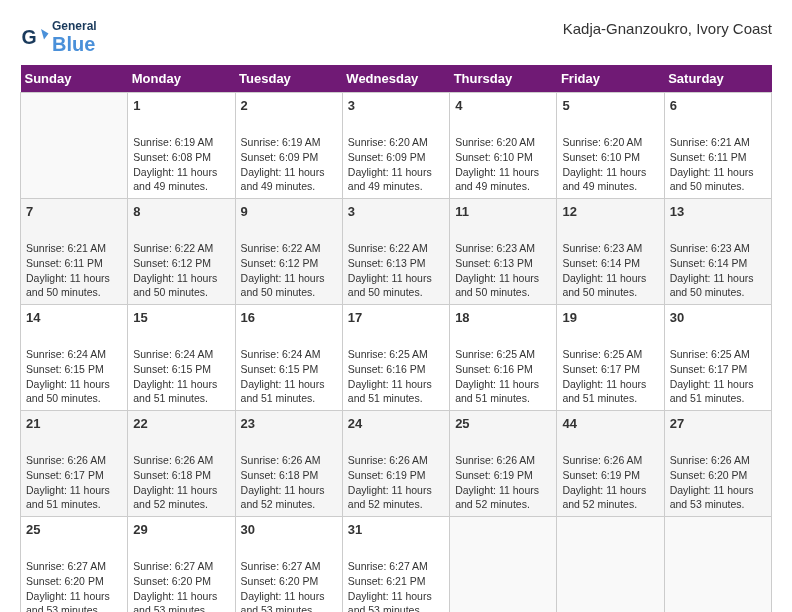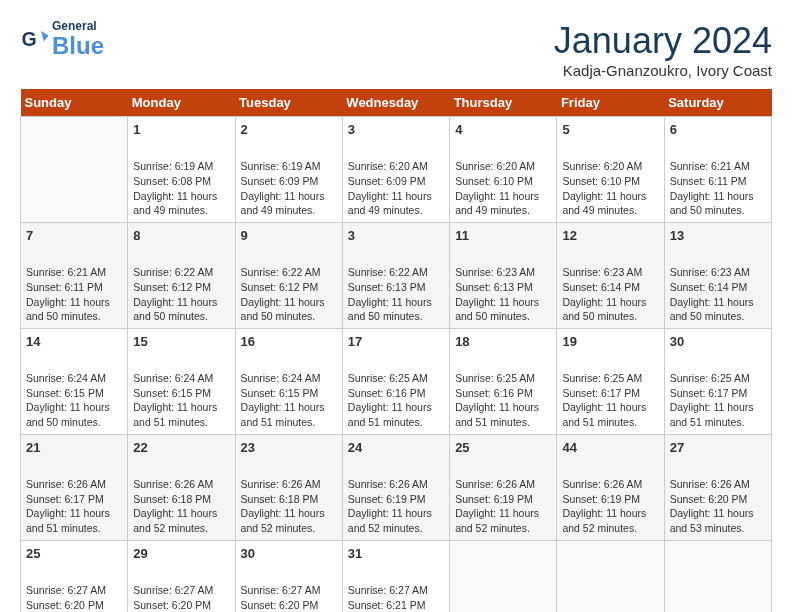--- a/index.html
+++ b/index.html
@@ -36,21 +36,21 @@
     .subtitle {
       font-size: 15px;
       color: #333;
     }
     table {
       width: 100%;
       border-collapse: collapse;
       font-size: 11px;
     }
     thead tr th {
-      background-color: #c2410c;
+      background-color: #701a75;
       color: #fff;
       padding: 6px 4px;
       text-align: left;
       font-size: 13px;
       font-weight: bold;
     }
     tbody tr td {
       border: 1px solid #ccc;
       vertical-align: top;
       padding: 4px 5px;
@@ -85,25 +85,24 @@
 <body>
 
 <div class="header">
   <div class="logo">
     <svg class="logo-icon" viewBox="0 0 40 40" xmlns="http://www.w3.org/2000/svg">
       <text x="2" y="28" font-size="26" fill="#1a3a5c" font-family="Arial" font-weight="bold">G</text>
       <polygon points="28,8 38,14 32,22" fill="#4a90d9"></polygon>
     </svg>
     <div>
       <div style="font-size:12px;font-weight:bold;color:#1a3a5c;line-height:1.1;">General</div>
-      <div style="font-size:24px;font-weight:bold;color:#4a90d9;line-height:1.1;">Blue</div>
+      <div style="font-size:20px;font-weight:bold;color:#4a90d9;line-height:1.1;">Blue</div>
     </div>
   </div>
   <div class="title-block">
-    <div class="month-title">January 2024</div>
     <div class="subtitle">Kadja-Gnanzoukro, Ivory Coast</div>
   </div>
 </div>
 
 <table>
   <thead>
     <tr>
     <th>Sunday</th>
         <th>Monday</th>
         <th>Tuesday</th>

